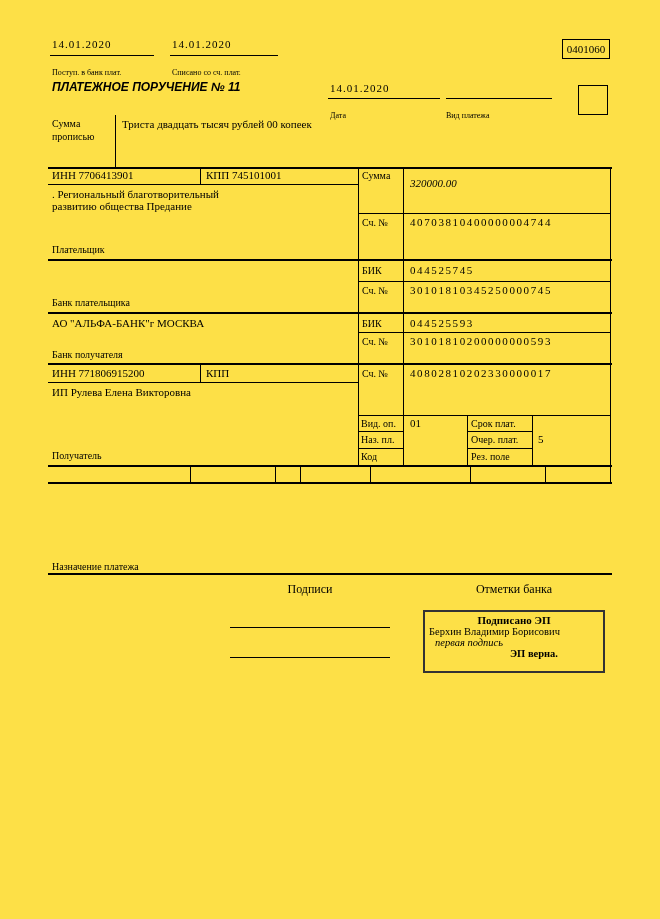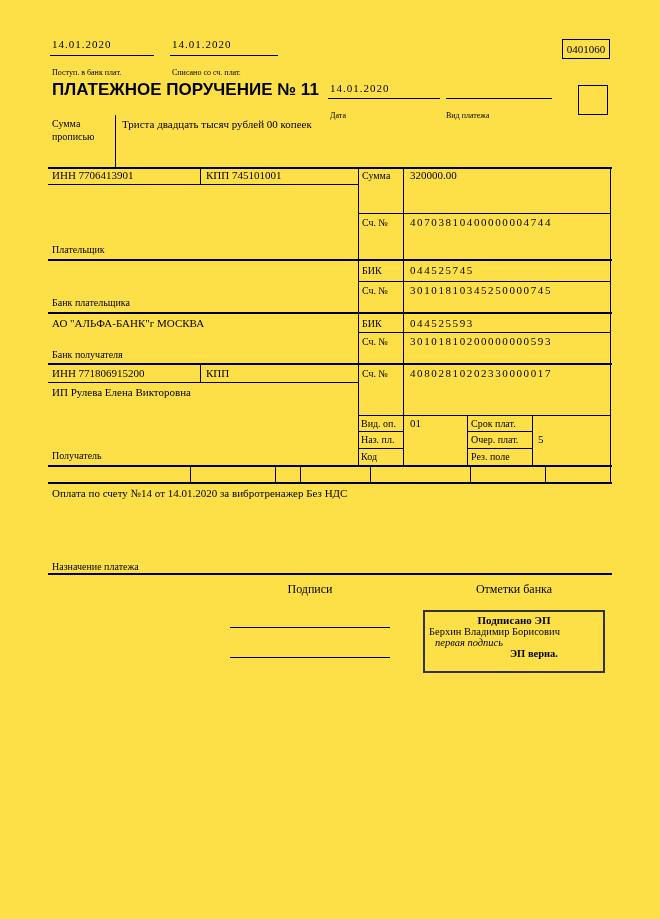--- a/index.html
+++ b/index.html
@@ -2,21 +2,21 @@
 <html><head>
 <meta charset="utf-8">
 <style>
   html,body{margin:0;padding:0;background:#e8e8e8;}
   .page{position:relative;width:660px;height:919px;background:#fde047;margin:0 auto;
         font-family:"Liberation Serif", serif;color:#000;overflow:hidden;}
   .tx{position:absolute;white-space:nowrap;line-height:1.1;}
   .t11{font-size:11px;}
   .t10{font-size:10px;}
   .t8{font-size:8px;margin-top:11px;}
-  .title{font-family:"Liberation Sans", sans-serif;font-weight:bold;font-size:17px;}
+  .title{font-family:"Liberation Sans", sans-serif;font-weight:bold;font-size:12px;font-style:italic;}
   .num{letter-spacing:1.6px;}
   .dt{letter-spacing:1px;}
   .hl{position:absolute;background:#000;height:1px;}
   .tk{height:2px;}
   .vl{position:absolute;background:#000;width:1px;}
   .box{position:absolute;border:1px solid #000;box-sizing:border-box;}
   .namebl{position:absolute;font-size:11px;line-height:12px;}
   .bluebox{position:absolute;left:48px;top:583px;width:182px;height:124px;
            border:1px solid #2233cc;box-sizing:border-box;color:#2233cc;
            font-size:10px;line-height:13px;padding:3px 4px;}
@@ -84,23 +84,25 @@
   <div class="vl" style="left:275px;top:466px;height:16px;"></div>
   <div class="vl" style="left:300px;top:466px;height:16px;"></div>
   <div class="vl" style="left:370px;top:466px;height:16px;"></div>
   <div class="vl" style="left:470px;top:466px;height:16px;"></div>
   <div class="vl" style="left:545px;top:466px;height:16px;"></div>
   <div class="hl tk" style="left:48px;top:482px;width:564px;"></div>
 
   <div class="tx t11" style="left:52px;top:169px;">ИНН 7706413901</div>
   <div class="tx t11" style="left:206px;top:169px;">КПП 745101001</div>
   <div class="tx t10" style="left:362px;top:170px;">Сумма</div>
-  <div class="tx t11" style="left:410px;top:169px;">320000.00</div>
+  <div class="tx t11" style="left:410px;top:177px;font-style:italic;">320000.00</div>
 
   <div class="namebl" style="left:52px;top:188px;width:300px;">
+    <div>. Региональный благотворительный</div>
+    <div>развитию общества Предание</div>
   </div>
   <div class="tx t10" style="left:362px;top:217px;">Сч. №</div>
   <div class="tx t11 num" style="left:410px;top:216px;">40703810400000004744</div>
   <div class="tx t10" style="left:52px;top:244px;">Плательщик</div>
 
   <div class="tx t10" style="left:362px;top:265px;">БИК</div>
   <div class="tx t11 num" style="left:410px;top:264px;">044525745</div>
   <div class="tx t10" style="left:362px;top:285px;">Сч. №</div>
   <div class="tx t11 num" style="left:410px;top:284px;">30101810345250000745</div>
   <div class="tx t10" style="left:52px;top:297px;">Банк плательщика</div>
@@ -122,21 +124,20 @@
   <div class="tx t11" style="left:410px;top:417px;">01</div>
   <div class="tx t10" style="left:471px;top:418px;">Срок плат.</div>
   <div class="tx t11" style="left:538px;top:417px;"></div>
   <div class="tx t10" style="left:361px;top:434px;">Наз. пл.</div>
   <div class="tx t10" style="left:471px;top:434px;">Очер. плат.</div>
   <div class="tx t11" style="left:538px;top:433px;">5</div>
   <div class="tx t10" style="left:361px;top:451px;">Код</div>
   <div class="tx t10" style="left:471px;top:451px;">Рез. поле</div>
   <div class="tx t10" style="left:52px;top:450px;">Получатель</div>
 
-  <div class="tx t11" style="left:52px;top:487px;">Оплата по счету №14 от 14.01.2020 за вибротренажер Без НДС</div>
   <div class="tx t10" style="left:52px;top:561px;">Назначение платежа</div>
   <div class="hl tk" style="left:48px;top:573px;width:564px;"></div>
 
 
   <div class="tx hdr12" style="left:230px;top:583px;width:160px;text-align:center;">Подписи</div>
   <div class="hl" style="left:230px;top:627px;width:160px;"></div>
   <div class="hl" style="left:230px;top:657px;width:160px;"></div>
 
   <div class="tx hdr12" style="left:423px;top:583px;width:182px;text-align:center;">Отметки банка</div>
   <div class="stamp">

